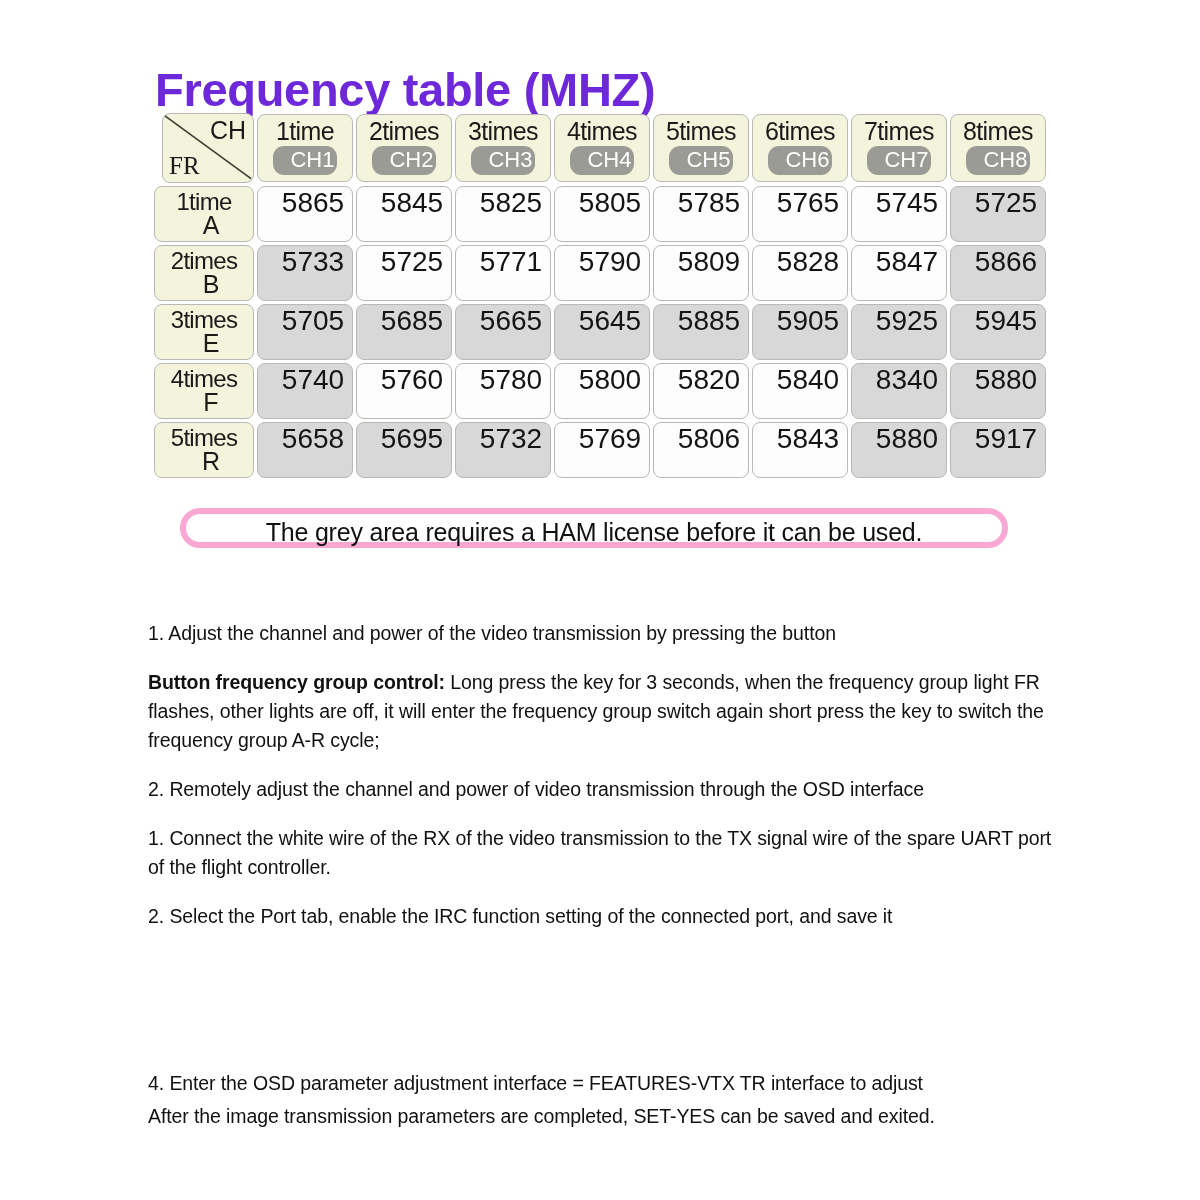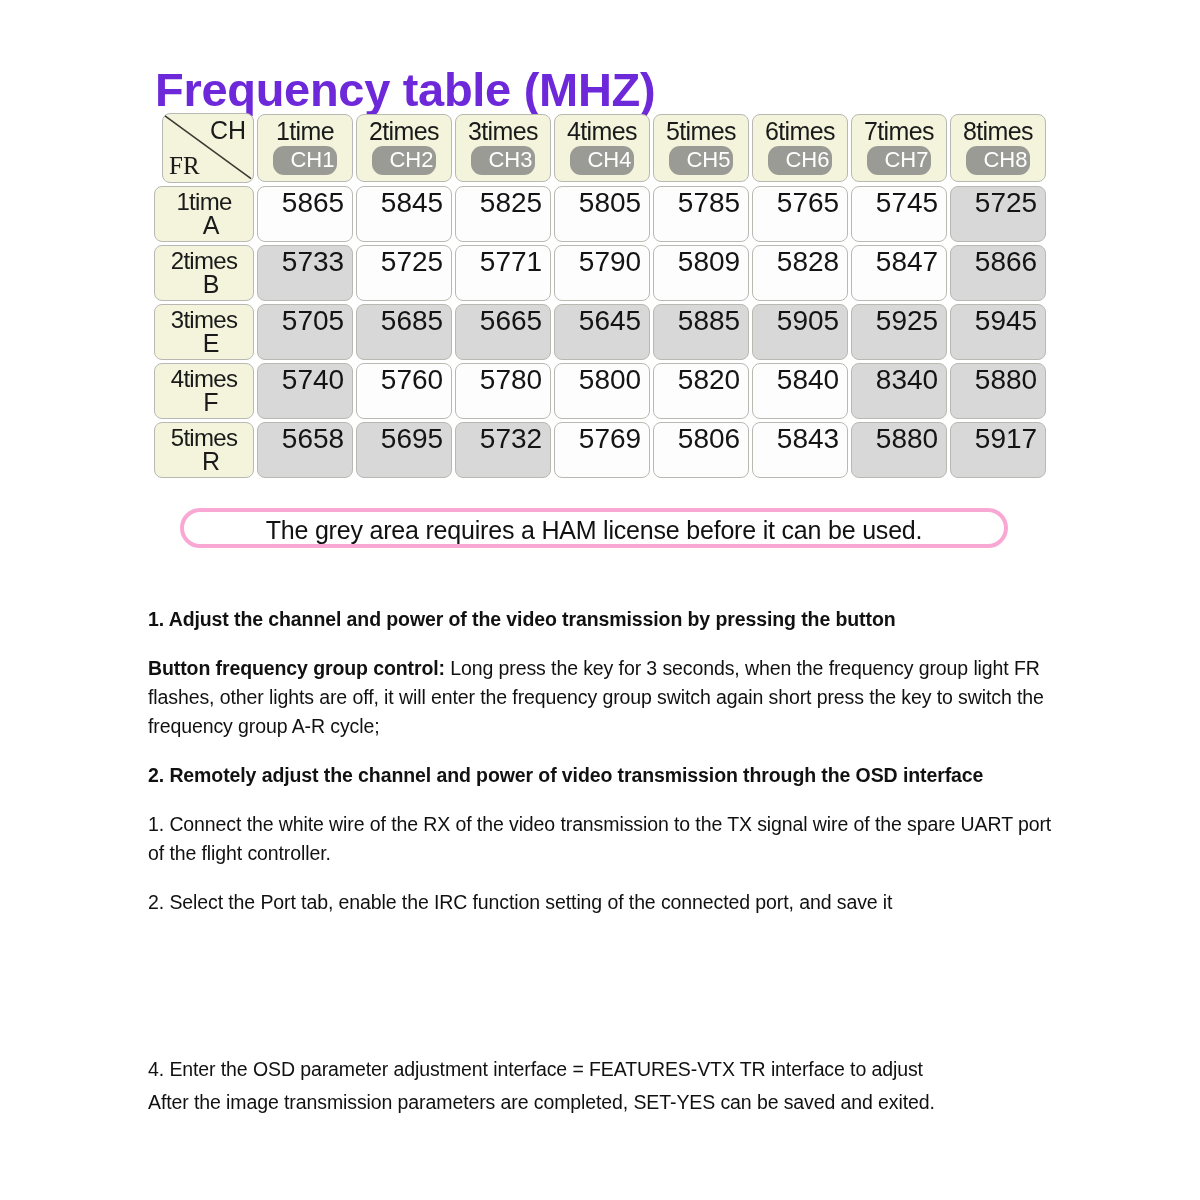--- a/index.html
+++ b/index.html
@@ -143,21 +143,21 @@
   }
 
   
   .note {
     position: absolute;
     left: 180px;
     top: 508px;
     width: 828px;
     height: 40px;
     box-sizing: border-box;
-    border: 4px solid #f9a8d4;
+    border: 6px solid #f9a8d4;
     border-radius: 22px;
     text-align: center;
     font-size: 25px;
     line-height: 36px;
     color: #111111;
     background: #ffffff;
     letter-spacing: -0.2px;
   }
 
   
@@ -168,21 +168,22 @@
     width: 920px;
     font-size: 19.5px;
     color: #111111;
   }
   .para {
     margin: 0 0 20px 0;
     line-height: 29px;
     letter-spacing: -0.1px;
   }
   .para.bold {
-    font-weight: bold;
+    font-weight: normal;
+    margin-top: 14px;
   }
   .para b {
     font-weight: bold;
   }
   .spacer-lg {
     height: 118px;
   }
   .para.tight {
     margin-bottom: 4px;
   }

